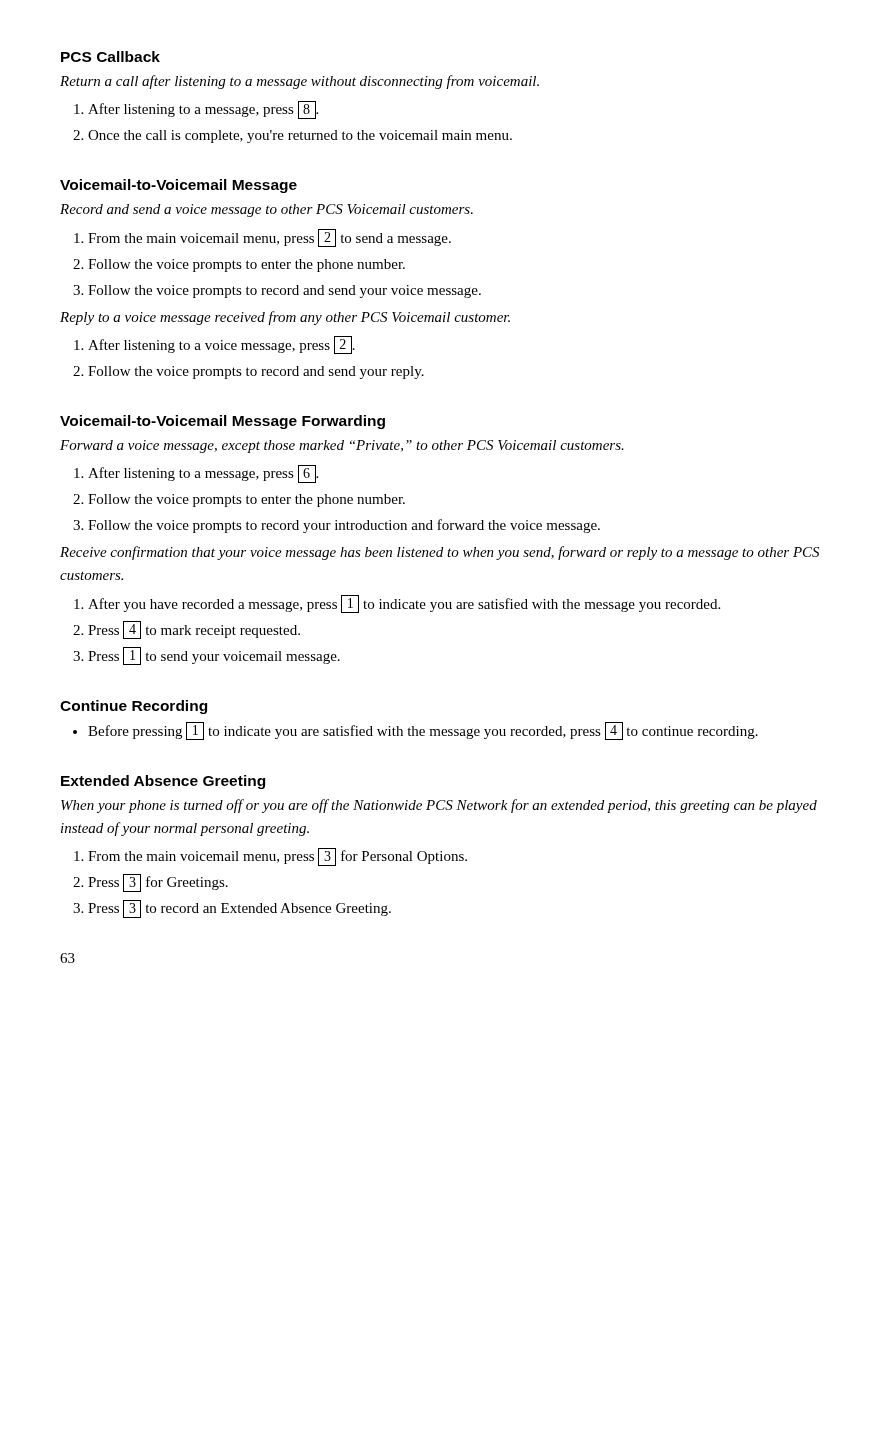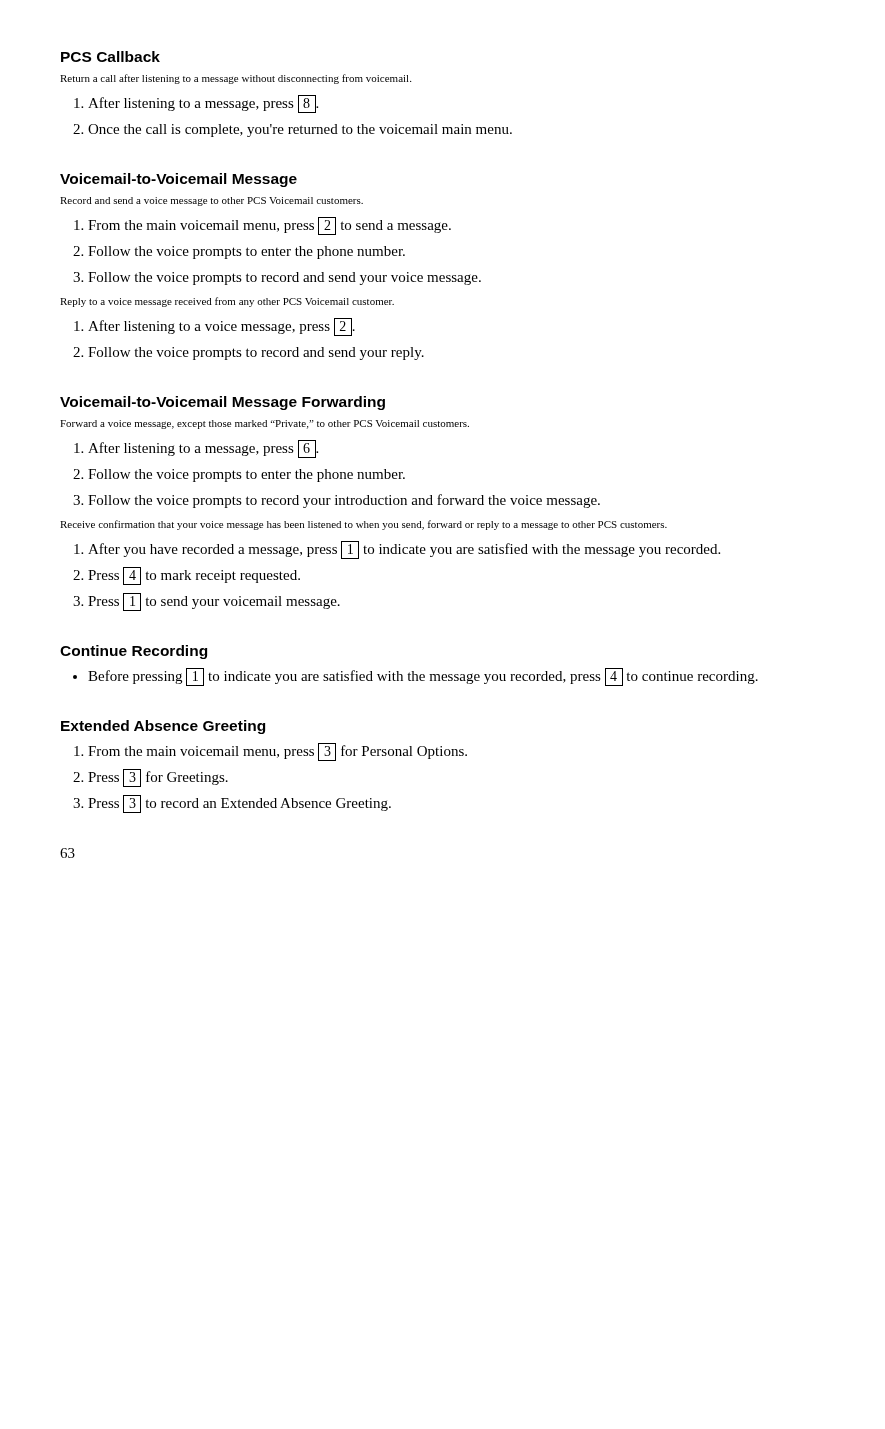--- a/index.html
+++ b/index.html
@@ -29,23 +29,24 @@
       font-family: Arial, sans-serif;
       margin-bottom: 4px;
       margin-top: 29px;
     }
 
     h2:first-child {
       margin-top: 8px;
     }
 
     p {
-      font-size: 11px;
+      font-size: 15px;
       line-height: 1.55;
       margin-bottom: 4px;
+      font-style: italic;
     }
 
     ol {
       margin-left: 28px;
       margin-bottom: 4px;
     }
 
     ol li {
       font-size: 15px;
       line-height: 1.6;
@@ -124,20 +125,21 @@
     <li>Press <span class="key-box">4</span> to mark receipt requested.</li>
     <li>Press <span class="key-box">1</span> to send your voicemail message.</li>
   </ol>
 
   <h2>Continue Recording</h2>
   <ul>
     <li>Before pressing <span class="key-box">1</span> to indicate you are satisfied with the message you recorded, press <span class="key-box">4</span> to continue recording.</li>
   </ul>
 
   <h2>Extended Absence Greeting</h2>
+  <p>When your phone is turned off or you are off the Nationwide PCS Network for an extended period, this greeting can be played instead of your normal personal greeting.</p>
   <ol>
     <li>From the main voicemail menu, press <span class="key-box">3</span> for Personal Options.</li>
     <li>Press <span class="key-box">3</span> for Greetings.</li>
     <li>Press <span class="key-box">3</span> to record an Extended Absence Greeting.</li>
   </ol>
 
   <div class="page-number">63</div>
 </div>
 
 </body></html>

